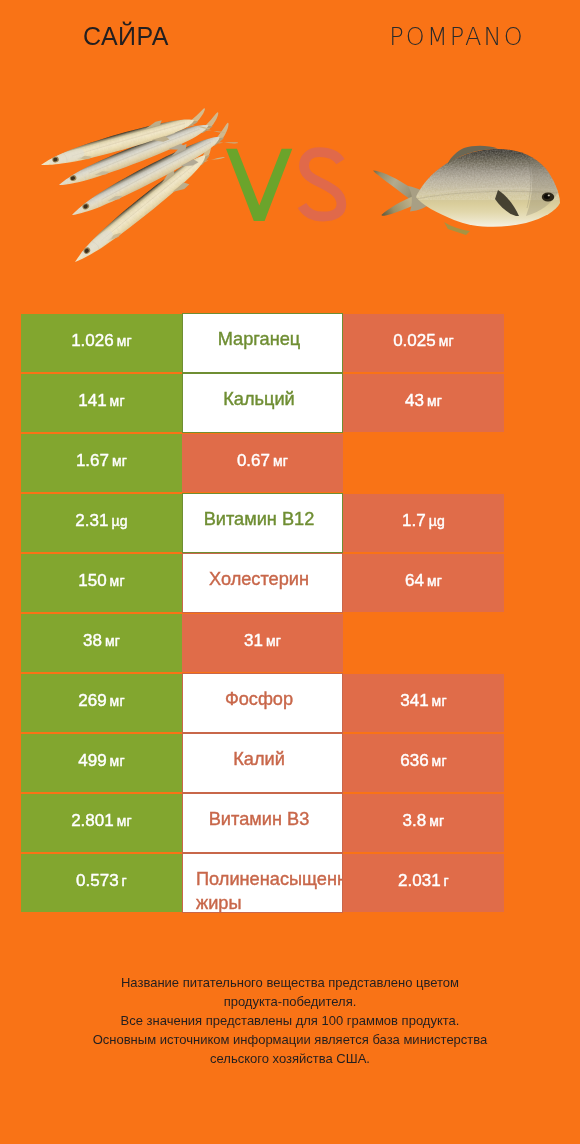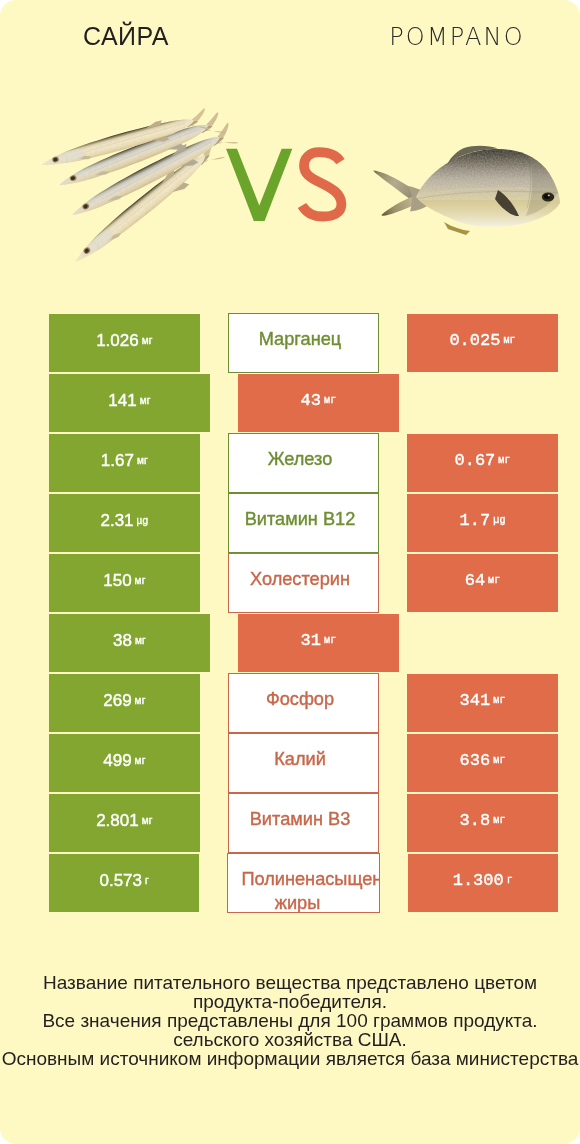--- a/index.html
+++ b/index.html
@@ -1,52 +1,52 @@
 <!DOCTYPE html>
 <html><head>
 <meta charset="utf-8">
 <title>Comparison</title>
 <style>
   html,body{margin:0;padding:0;}
   body{width:580px;height:1144px;background:#ffffff;
        font-family:"Liberation Sans",sans-serif;overflow:hidden;
        -webkit-font-smoothing:antialiased;}
-  .page{position:relative;width:580px;height:1144px;background:#fef9c3;border-radius:16px;}
+  .page{position:relative;width:580px;height:1144px;background:#f97316;}
 
   
   .title-left{position:absolute;left:0;top:21px;width:252px;text-align:center;
     font-size:25px;color:#231f20;letter-spacing:0.4px;line-height:30px;}
   .title-right{position:absolute;left:290px;top:22px;width:334px;text-align:center;
     font-size:24px;color:#2b2b2b;letter-spacing:2.2px;line-height:30px;
     font-family:"DejaVu Sans",sans-serif;font-weight:200;}
 
   
   .hero{position:absolute;top:0;left:0;width:580px;height:300px;}
   .hero > svg:first-of-type{position:absolute;left:0;top:0;}
   .vs{position:absolute;left:220px;top:140px;width:140px;height:100px;z-index:5;}
   .vs [data-name="vs-v"]{fill:#6ba42b;}
   .vs [data-name="vs-s"]{stroke:#e0694a;}
 
   
   .table{position:absolute;left:21px;top:314px;width:537px;}
   .row{position:relative;height:58px;margin-bottom:2px;display:flex;}
   .cell{width:161px;height:58px;display:flex;align-items:center;justify-content:center;
-        font-size:16px;box-sizing:border-box;font-weight:normal;text-align:center;padding-bottom:5px;margin-left:28px;}
+        font-size:16px;box-sizing:border-box;font-weight:normal;text-align:center;padding-bottom:5px;}
   .left{background:#82a62f;color:#ffffff;-webkit-text-stroke:0.42px #ffffff;}
-  .right{background:#e06c49;color:#ffffff;font-family:Liberation Mono, monospace;-webkit-text-stroke:0.42px #ffffff;}
+  .right{background:#e06c49;color:#ffffff;-webkit-text-stroke:0.42px #ffffff;}
   .cell .num{font-size:17px;}
-  .cell .unit{font-size:10px;letter-spacing:0.2px;margin-left:3px;}
+  .cell .unit{font-size:14px;letter-spacing:0.2px;margin-left:3px;}
   .mid{background:#ffffff;border:1px solid #888;overflow:hidden;line-height:19px;height:60px;
        margin-top:-1px;box-sizing:border-box;padding:0 8px 7px 1px;
        white-space:nowrap;font-size:18.2px;font-weight:normal;}
   .mid.over{display:block;padding:13px 13px 0 13px;line-height:24px;}
 
   
   .footer{position:absolute;left:0;top:974px;width:580px;text-align:center;
-    font-size:19px;color:#231f20;line-height:18.9px;}
+    font-size:13px;color:#231f20;line-height:18.9px;}
 </style>
 </head>
 <body>
 
 <div class="page" data-name="infographic-page">
 
   <div data-name="titles-row">
     <div class="title-left" data-name="left-product-title">САЙРА</div>
     <div class="title-right" data-name="right-product-title">POMPANO</div>
   </div>
@@ -232,31 +232,31 @@
         <div class="cell right" data-name="right-value">
           <span class="num" data-name="value-number">0.025</span>
           <span class="unit" data-name="value-unit">мг</span>
         </div>
       </div>
       <div class="row" data-name="table-row">
         <div class="cell left" data-name="left-value">
           <span class="num" data-name="value-number">141</span>
           <span class="unit" data-name="value-unit">мг</span>
         </div>
+        <div class="cell mid" data-name="nutrient-label" style="color: rgb(111, 142, 51); border-color: rgb(111, 142, 51); -webkit-text-stroke: 0.4px rgb(111, 142, 51);">Кальций</div>
         <div class="cell right" data-name="right-value">
           <span class="num" data-name="value-number">43</span>
           <span class="unit" data-name="value-unit">мг</span>
         </div>
       </div>
       <div class="row" data-name="table-row">
         <div class="cell left" data-name="left-value">
           <span class="num" data-name="value-number">1.67</span>
           <span class="unit" data-name="value-unit">мг</span>
         </div>
-        <div class="cell mid" data-name="nutrient-label" style="color: rgb(111, 142, 51); border-color: rgb(111, 142, 51); -webkit-text-stroke: 0.4px rgb(111, 142, 51);">Железо</div>
         <div class="cell right" data-name="right-value">
           <span class="num" data-name="value-number">0.67</span>
           <span class="unit" data-name="value-unit">мг</span>
         </div>
       </div>
       <div class="row" data-name="table-row">
         <div class="cell left" data-name="left-value">
           <span class="num" data-name="value-number">2.31</span>
           <span class="unit" data-name="value-unit">µg</span>
         </div>
@@ -320,28 +320,28 @@
           <span class="unit" data-name="value-unit">мг</span>
         </div>
       </div>
       <div class="row" data-name="table-row">
         <div class="cell left" data-name="left-value">
           <span class="num" data-name="value-number">0.573</span>
           <span class="unit" data-name="value-unit">г</span>
         </div>
         <div class="cell mid over" data-name="nutrient-label" style="color: rgb(200, 103, 74); border-color: rgb(200, 103, 74); -webkit-text-stroke: 0.4px rgb(200, 103, 74);">
           <div data-name="nutrient-label-line">Полиненасыщенные</div>
-          <div data-name="nutrient-label-line" style="text-align: center; margin-right: 12px;">жиры</div>
-        </div>
-        <div class="cell right" data-name="right-value">
-          <span class="num" data-name="value-number">1.300</span>
+          <div data-name="nutrient-label-line" style="text-align: left; margin-right: 12px;">жиры</div>
+        </div>
+        <div class="cell right" data-name="right-value">
+          <span class="num" data-name="value-number">2.031</span>
           <span class="unit" data-name="value-unit">г</span>
         </div>
       </div>
     </div>
   <div class="footer" id="footer" data-name="footer-note">
       <div data-name="footer-line">Название питательного вещества представлено цветом</div>
       <div data-name="footer-line">продукта-победителя.</div>
       <div data-name="footer-line">Все значения представлены для 100 граммов продукта.</div>
+      <div data-name="footer-line">Основным источником информации является база министерства</div>
       <div data-name="footer-line">сельского хозяйства США.</div>
-      <div data-name="footer-line">Основным источником информации является база министерства</div>
     </div>
 </div>
 
 </body></html>

